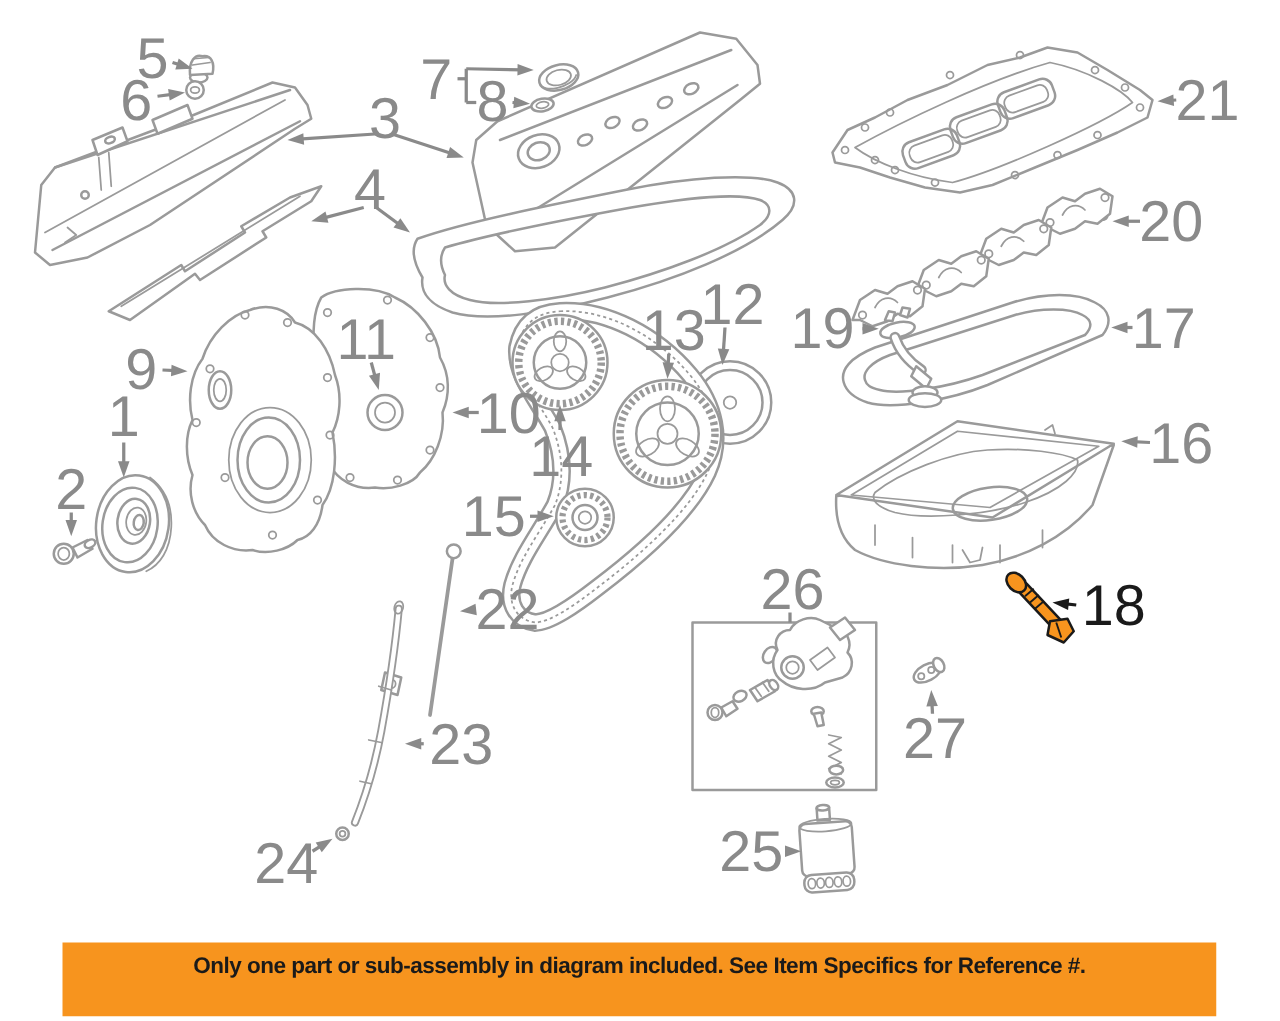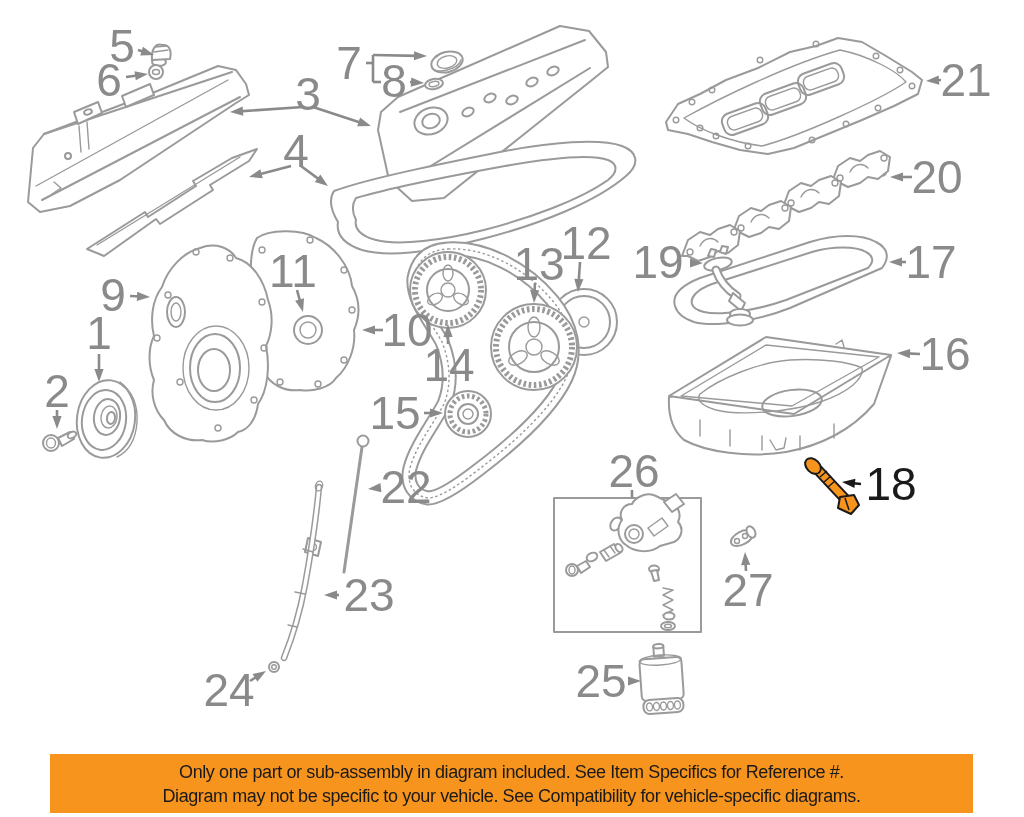--- a/index.html
+++ b/index.html
@@ -12,21 +12,21 @@
   .art{fill:none;stroke:var(--art);stroke-width:2;stroke-linejoin:round;stroke-linecap:round;}
   .artf{fill:#fff;stroke:var(--art);stroke-width:2;stroke-linejoin:round;stroke-linecap:round;}
   .artthin{fill:none;stroke:var(--art);stroke-width:1.4;stroke-linejoin:round;stroke-linecap:round;}
   .belt-outer{fill:none;stroke:var(--art);stroke-width:15;}
   .belt-inner{fill:none;stroke:#fff;stroke-width:11;}
   .belt-teeth{fill:none;stroke:var(--art);stroke-width:1.4;stroke-dasharray:2.5 2.5;}
   .teeth{fill:none;stroke:var(--art);stroke-dasharray:2.6 2.6;}
   .callout-num{font-family:"Liberation Sans",sans-serif;font-size:46px;text-anchor:middle;}
   .banner{position:absolute;left:50px;top:754px;width:923px;height:59px;background:var(--accent);
           color:var(--ink);text-align:center;box-sizing:border-box;padding-top:6px;}
-  .banner div{font-weight:normal;font-size:18px;line-height:24px;letter-spacing:-0.4px;white-space:nowrap;}
+  .banner div{font-weight:bold;font-size:18px;line-height:24px;letter-spacing:-0.4px;white-space:nowrap;}
 </style>
 </head>
 <body>
 
 <div class="stage">
 
 <svg id="diagram-svg" width="1024" height="755" viewBox="0 0 1024 755">
 
   <g>
     <path class="artf" d="M28,202 L33,148 L44,134 L150,94 L218,66 L236,70 L246,84 L249,95 L236,103 L120,180 L70,206 L40,212 Z"></path>
@@ -392,16 +392,15 @@
         <line x1="632" y1="490" x2="632" y2="498" stroke="#8A8A8A" stroke-width="2.6"></line>
         <text x="634" y="487" fill="#8A8A8A" class="callout-num">26</text>
         <line x1="746" y1="571" x2="745.4730294981049" y2="560.9875604639926" stroke="#8A8A8A" stroke-width="2.6"></line>
         <polygon points="745,552 750.2769068455254,564.7402611489579 741.0896228156664,565.2238024136873" fill="#8A8A8A"></polygon>
         <text x="748" y="606" fill="#8A8A8A" class="callout-num">27</text>
       </g>
 </svg>
 
 <div class="banner">
   <div>Only one part or sub-assembly in diagram included. See Item Specifics for Reference #.</div>
-  <div>Diagram may not be specific to your vehicle. See Compatibility for vehicle-specific diagrams.</div>
 </div>
 
 </div>
 
 </body></html>

